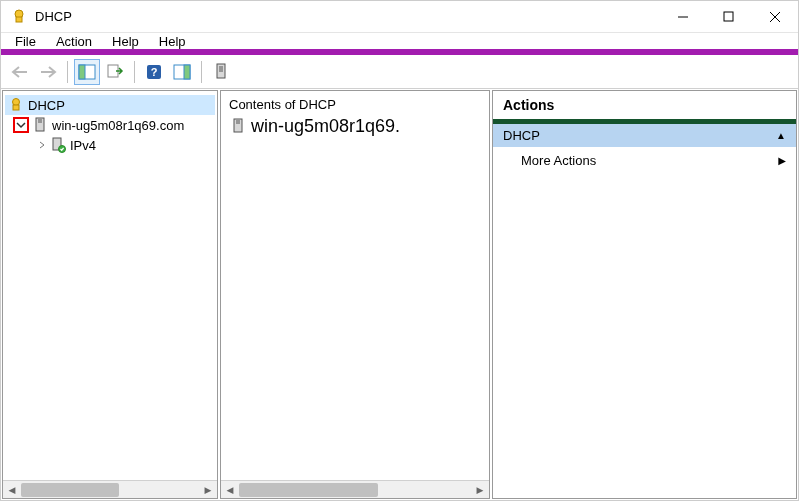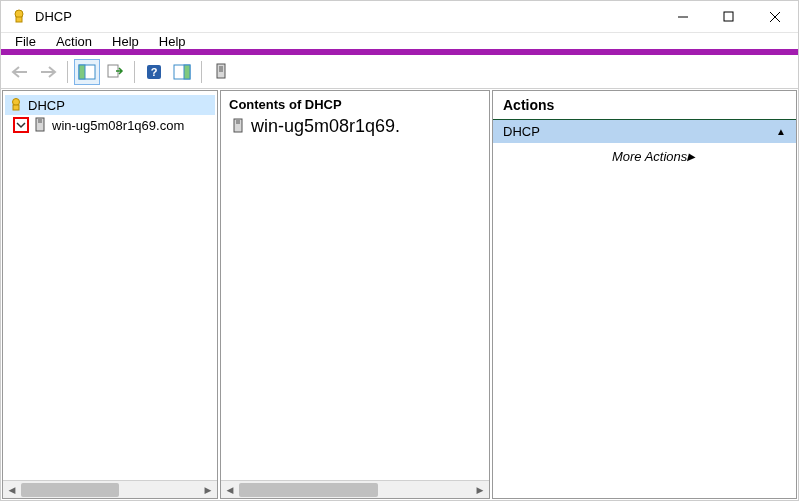--- a/index.html
+++ b/index.html
@@ -36,29 +36,29 @@
     .tree-root { padding: 4px 2px; font-size: 13px; flex: 1; overflow: hidden; }
     .tree-row { display: flex; align-items: center; height: 20px; padding-left: 2px; white-space: nowrap; cursor: pointer; }
     .tree-row.selected { background: #cde8ff; }
     .tree-row .expander { width: 14px; height: 14px; display: flex; align-items: center; justify-content: center; cursor: pointer; }
     .tree-row .icon { width: 18px; height: 18px; display: flex; align-items: center; justify-content: center; margin-right: 3px; }
     .tree-indent-1 { padding-left: 8px; }
     .tree-indent-2 { padding-left: 30px; }
     .expander-highlight { border: 2px solid #e00; width: 16px; height: 16px; display: flex; align-items: center; justify-content: center; margin-right: 2px; }
 
     
-    .contents-header { font-size: 13px; padding: 6px 8px 2px 8px; color: #000; font-weight: bold; }
+    .contents-header { font-size: 13px; padding: 6px 8px 2px 8px; color: #000; }
     .contents-list { padding: 2px 8px; font-size: 18px; flex: 1; }
     .content-item { display: flex; align-items: center; height: 20px; cursor: pointer; }
     .content-item .icon { width: 18px; height: 18px; display: flex; align-items: center; justify-content: center; margin-right: 4px; }
 
     
-    .actions-header { font-size: 14px; font-weight: bold; padding: 6px 10px; border-bottom: 1px solid #14532d; }
+    .actions-header { font-size: 14px; font-weight: bold; padding: 6px 10px; border-bottom: 5px solid #14532d; }
     .actions-group-hdr { background: #b7d4f1; padding: 4px 10px; font-size: 13px; display: flex; align-items: center; justify-content: space-between; cursor: pointer; }
-    .actions-item { padding: 6px 10px 6px 28px; font-size: 13px; display: flex; align-items: center; justify-content: center; cursor: pointer; font-style: italic; }
+    .actions-item { padding: 6px 10px 6px 28px; font-size: 13px; display: flex; align-items: center; justify-content: space-between; cursor: pointer; }
     .caret-right { font-size: 10px; }
     .caret-up { font-size: 10px; }
 
     
     .hscroll { height: 18px; border-top: 1px solid #d0d0d0; display: flex; align-items: center; background: #f0f0f0; }
     .hscroll .arrow { width: 18px; height: 18px; display: flex; align-items: center; justify-content: center; font-size: 9px; color: #666; cursor: pointer; }
     .hscroll .track { flex: 1; height: 18px; position: relative; }
     .hscroll .thumb { position: absolute; height: 14px; top: 2px; background: #c0c0c0; border-radius: 2px; }
     .contents-pane .thumb { left: 0; width: 60%; }
     .tree-pane .thumb { left: 0; width: 55%; }
@@ -175,20 +175,35 @@
         <span class="icon">
           <svg width="14" height="16" viewBox="0 0 14 16">
               <rect x="3" y="1" width="8" height="13" fill="#d8d8d8" stroke="#555"></rect>
               <line x1="5" y1="3" x2="9" y2="3" stroke="#555"></line>
               <line x1="5" y1="5" x2="9" y2="5" stroke="#555"></line>
             </svg>
         </span>
         <span>win-ug5m08r1q69.com</span>
       </div>
 
+      <div class="tree-row tree-indent-2">
+        <span class="expander">
+          <svg width="8" height="8" viewBox="0 0 8 8">
+              <path d="M2 1 L6 4 L2 7" fill="none" stroke="#777" stroke-width="1"></path>
+            </svg>
+        </span>
+        <span class="icon">
+          <svg width="16" height="16" viewBox="0 0 16 16">
+              <rect x="3" y="1" width="8" height="12" fill="#d8d8d8" stroke="#555"></rect>
+              <circle cx="12" cy="12" r="3.5" fill="#3cb043" stroke="#2a8a2a"></circle>
+              <path d="M10.5 12 L11.7 13.2 L13.6 10.8" fill="none" stroke="#fff" stroke-width="1.3"></path>
+            </svg>
+        </span>
+        <span>IPv4</span>
+      </div>
 
 
     </div>
     <div class="hscroll">
       <div class="arrow">◀</div>
       <div class="track">
           <div class="thumb"></div>
         </div>
       <div class="arrow">▶</div>
     </div>

